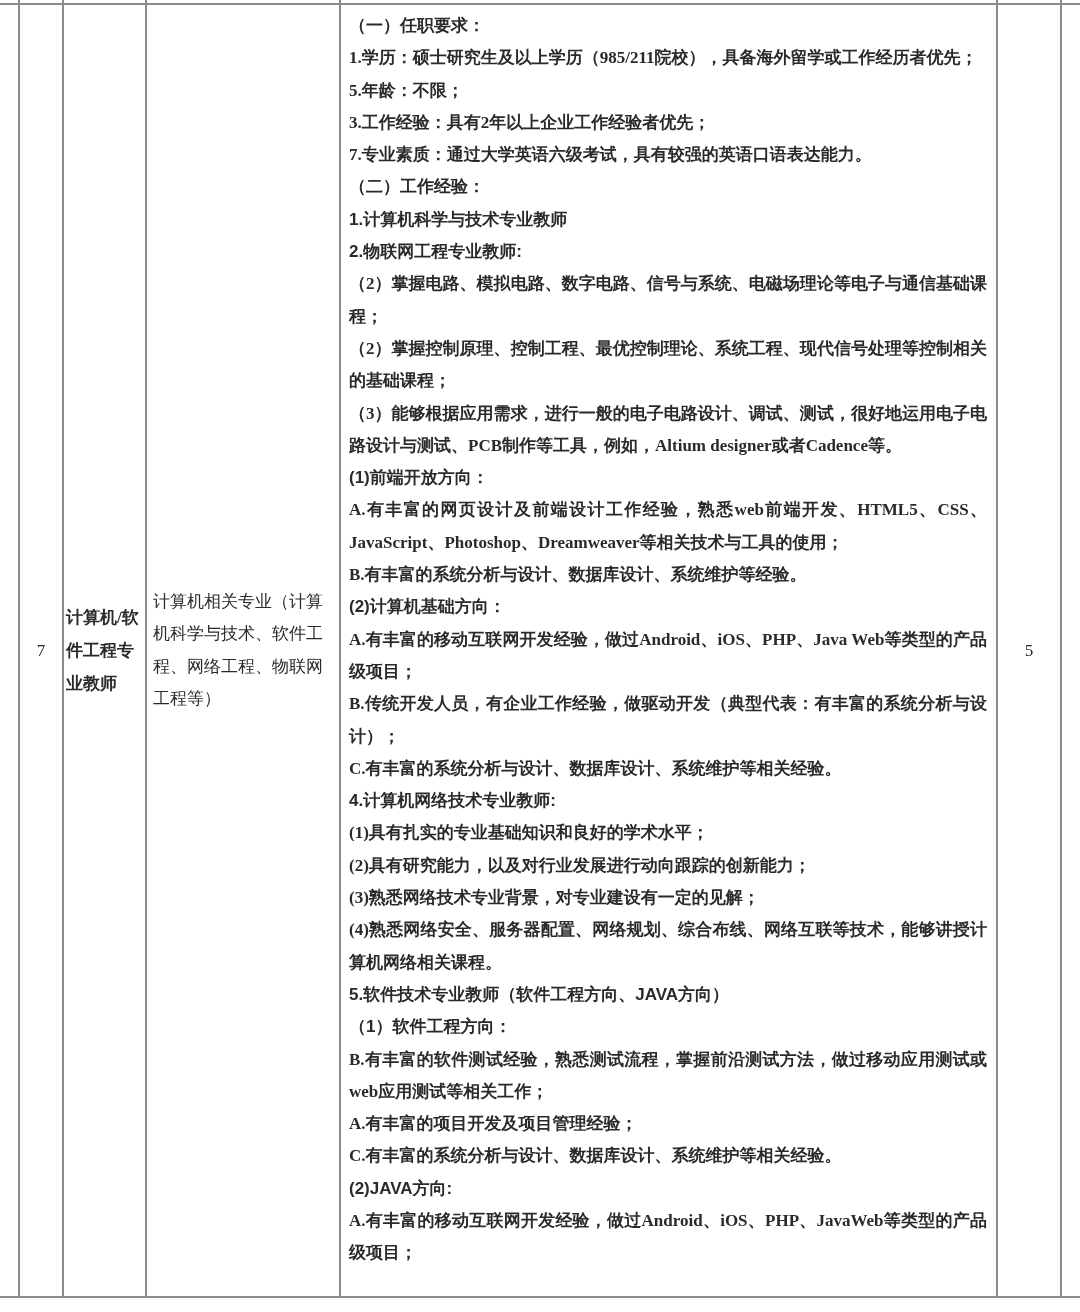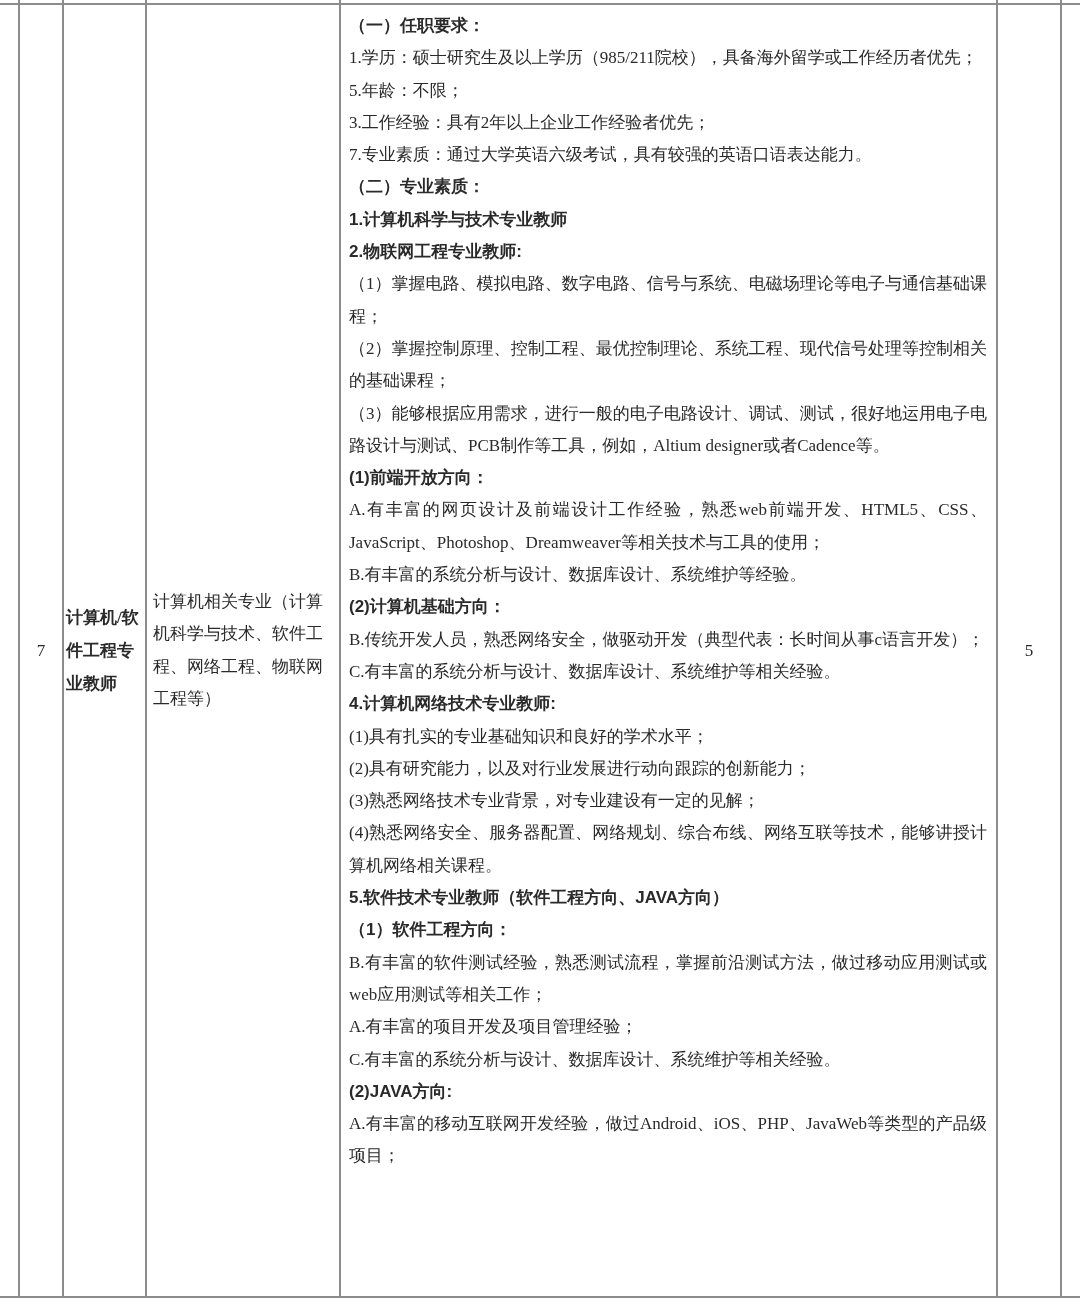--- a/index.html
+++ b/index.html
@@ -57,21 +57,21 @@
   .cell-major   { left: 147px; width: 192px; padding: 0 6px; font-size: 17px; line-height: 32.5px; }
   .cell-req     { left: 341px; width: 655px; padding: 5px 9px 0 8px; font-size: 17px; overflow: hidden; }
   .cell-count   { left: 998px; width: 62px;  font-size: 17px; }
 
   .cjk-block { width: 100%; text-align: left; }
 
   .req-line {
     margin: 0;
     line-height: 32.3px;
     text-align: justify;
-    font-weight: 400;
+    font-weight: 700;
   }
   .req-line.bold {
     font-weight: 700;
     font-family: "Liberation Sans", "DejaVu Sans", sans-serif;
   }
 </style>
 </head>
 <body>
 
 <div class="page">
@@ -96,31 +96,32 @@
   <div class="cell cell-major vcenter">
     <div class="cjk-block">计算机相关专业（计算机科学与技术、软件工程、网络工程、物联网工程等）</div>
   </div>
 
   <div class="cell cell-req">
       <p class="req-line bold">（一）任职要求：</p>
       <p class="req-line">1.学历：硕士研究生及以上学历（985/211院校），具备海外留学或工作经历者优先；</p>
       <p class="req-line">5.年龄：不限；</p>
       <p class="req-line">3.工作经验：具有2年以上企业工作经验者优先；</p>
       <p class="req-line">7.专业素质：通过大学英语六级考试，具有较强的英语口语表达能力。</p>
-      <p class="req-line bold">（二）专业素质：</p>
+      <p class="req-line bold">（二）工作经验：</p>
       <p class="req-line bold">1.计算机科学与技术专业教师</p>
       <p class="req-line bold">2.物联网工程专业教师:</p>
-      <p class="req-line">（1）掌握电路、模拟电路、数字电路、信号与系统、电磁场理论等电子与通信基础课程；</p>
+      <p class="req-line">（2）掌握电路、模拟电路、数字电路、信号与系统、电磁场理论等电子与通信基础课程；</p>
       <p class="req-line">（2）掌握控制原理、控制工程、最优控制理论、系统工程、现代信号处理等控制相关的基础课程；</p>
       <p class="req-line">（3）能够根据应用需求，进行一般的电子电路设计、调试、测试，很好地运用电子电路设计与测试、PCB制作等工具，例如，Altium designer或者Cadence等。</p>
       <p class="req-line bold">(1)前端开放方向：</p>
       <p class="req-line">A.有丰富的网页设计及前端设计工作经验，熟悉web前端开发、HTML5、CSS、JavaScript、Photoshop、Dreamweaver等相关技术与工具的使用；</p>
       <p class="req-line">B.有丰富的系统分析与设计、数据库设计、系统维护等经验。</p>
       <p class="req-line bold">(2)计算机基础方向：</p>
-      <p class="req-line">B.传统开发人员，熟悉网络安全，做驱动开发（典型代表：长时间从事c语言开发）；</p>
+      <p class="req-line">A.有丰富的移动互联网开发经验，做过Android、iOS、PHP、Java Web等类型的产品级项目；</p>
+      <p class="req-line">B.传统开发人员，有企业工作经验，做驱动开发（典型代表：有丰富的系统分析与设计）；</p>
       <p class="req-line">C.有丰富的系统分析与设计、数据库设计、系统维护等相关经验。</p>
       <p class="req-line bold">4.计算机网络技术专业教师:</p>
       <p class="req-line">(1)具有扎实的专业基础知识和良好的学术水平；</p>
       <p class="req-line">(2)具有研究能力，以及对行业发展进行动向跟踪的创新能力；</p>
       <p class="req-line">(3)熟悉网络技术专业背景，对专业建设有一定的见解；</p>
       <p class="req-line">(4)熟悉网络安全、服务器配置、网络规划、综合布线、网络互联等技术，能够讲授计算机网络相关课程。</p>
       <p class="req-line bold">5.软件技术专业教师（软件工程方向、JAVA方向）</p>
       <p class="req-line bold">（1）软件工程方向：</p>
       <p class="req-line">B.有丰富的软件测试经验，熟悉测试流程，掌握前沿测试方法，做过移动应用测试或web应用测试等相关工作；</p>
       <p class="req-line">A.有丰富的项目开发及项目管理经验；</p>

